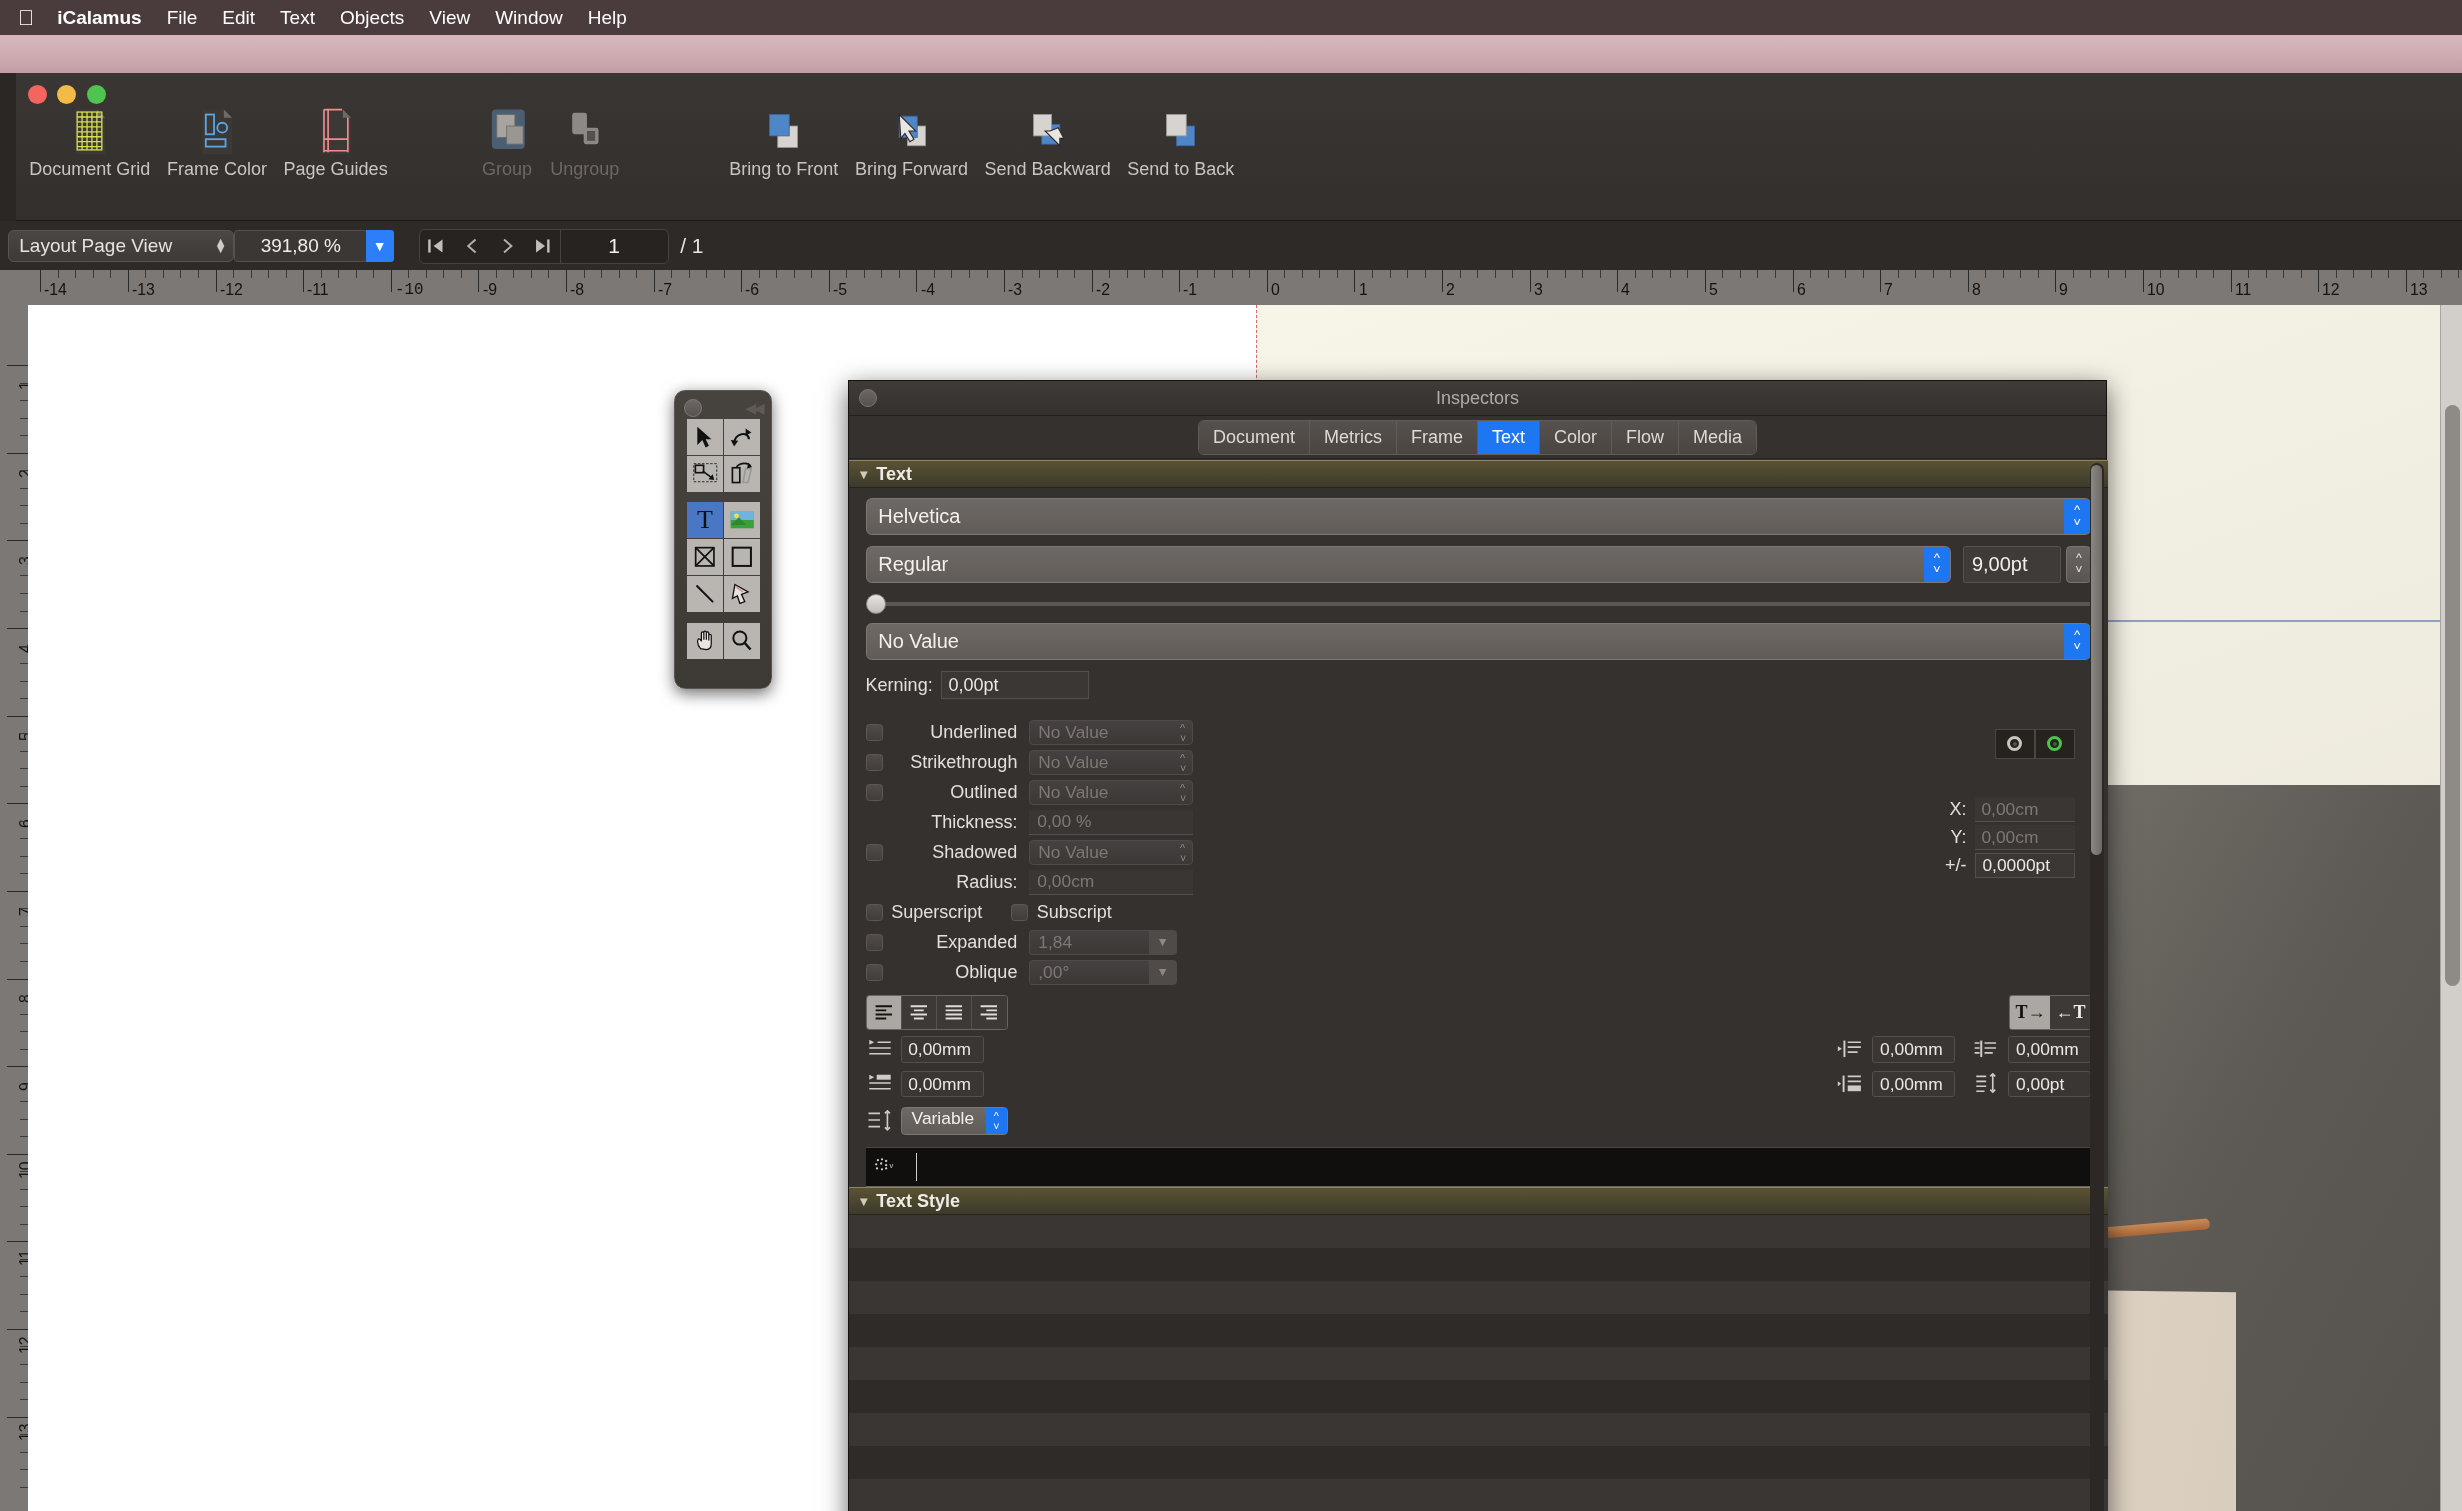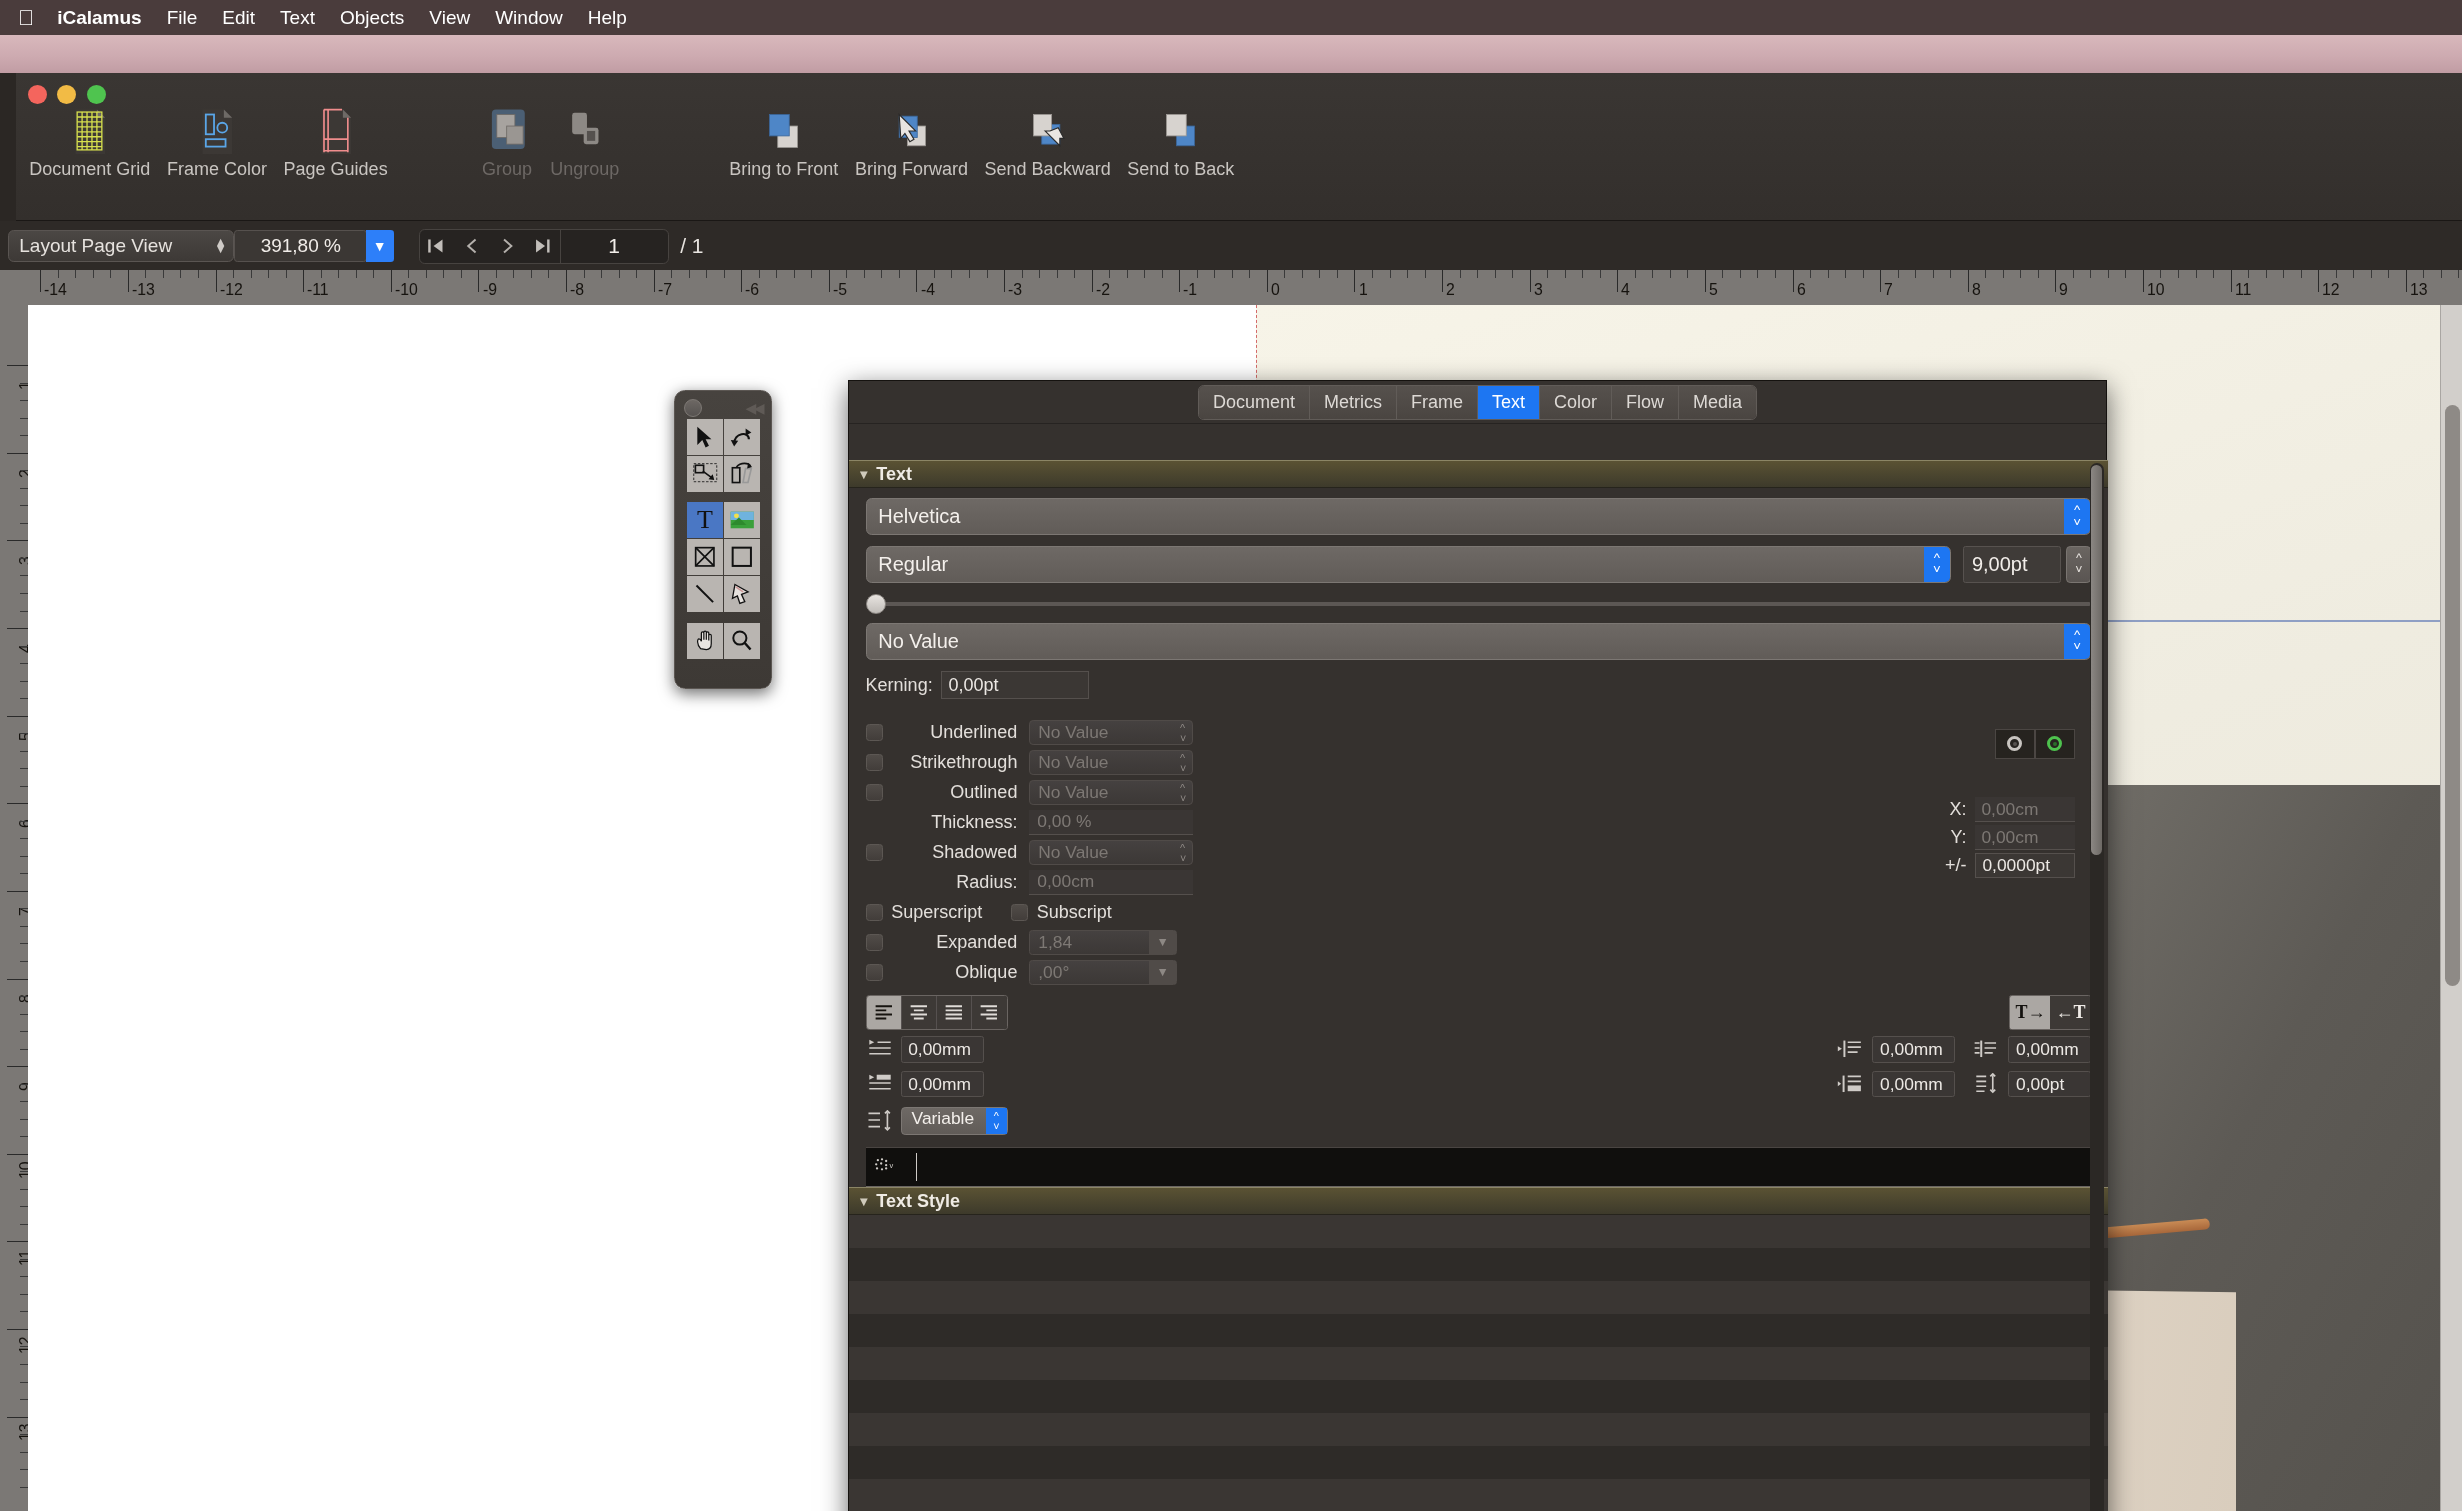--- a/index.html
+++ b/index.html
@@ -634,21 +634,21 @@
       <div class="rtick" style="left: 251px; top: 0px; width: 0.8px; height: 7.5px; background: rgb(58, 58, 58);"></div>
       <div class="rtick" style="left: 268px; top: 0px; width: 0.8px; height: 7.5px; background: rgb(58, 58, 58);"></div>
       <div class="rtick" style="left: 286px; top: 0px; width: 0.8px; height: 7.5px; background: rgb(58, 58, 58);"></div>
       <div class="rtick" style="left: 303px; top: 0px; width: 0.8px; height: 21.6px;"></div>
       <div class="rlabel" style="left: 307px; top: 10.8px;">-11</div>
       <div class="rtick" style="left: 321px; top: 0px; width: 0.8px; height: 7.5px; background: rgb(58, 58, 58);"></div>
       <div class="rtick" style="left: 338px; top: 0px; width: 0.8px; height: 7.5px; background: rgb(58, 58, 58);"></div>
       <div class="rtick" style="left: 356px; top: 0px; width: 0.8px; height: 7.5px; background: rgb(58, 58, 58);"></div>
       <div class="rtick" style="left: 373px; top: 0px; width: 0.8px; height: 7.5px; background: rgb(58, 58, 58);"></div>
       <div class="rtick" style="left: 391px; top: 0px; width: 0.8px; height: 21.6px;"></div>
-      <div class="rlabel" style="left: 395px; top: 10.8px;">-10</div>
+      <div class="rlabel" style="left: 395px; top: 10.8px; font-family: Liberation Mono, monospace;">-10</div>
       <div class="rtick" style="left: 408px; top: 0px; width: 0.8px; height: 7.5px; background: rgb(58, 58, 58);"></div>
       <div class="rtick" style="left: 426px; top: 0px; width: 0.8px; height: 7.5px; background: rgb(58, 58, 58);"></div>
       <div class="rtick" style="left: 443px; top: 0px; width: 0.8px; height: 7.5px; background: rgb(58, 58, 58);"></div>
       <div class="rtick" style="left: 461px; top: 0px; width: 0.8px; height: 7.5px; background: rgb(58, 58, 58);"></div>
       <div class="rtick" style="left: 478px; top: 0px; width: 0.8px; height: 21.6px;"></div>
       <div class="rlabel" style="left: 483px; top: 10.8px;">-9</div>
       <div class="rtick" style="left: 496px; top: 0px; width: 0.8px; height: 7.5px; background: rgb(58, 58, 58);"></div>
       <div class="rtick" style="left: 513px; top: 0px; width: 0.8px; height: 7.5px; background: rgb(58, 58, 58);"></div>
       <div class="rtick" style="left: 531px; top: 0px; width: 0.8px; height: 7.5px; background: rgb(58, 58, 58);"></div>
       <div class="rtick" style="left: 548px; top: 0px; width: 0.8px; height: 7.5px; background: rgb(58, 58, 58);"></div>
@@ -973,20 +973,24 @@
         <svg width="23" height="23" viewBox="0 0 28 28">
             <circle cx="12" cy="11" r="8" fill="none" stroke="#111" stroke-width="2.4"></circle>
             <path d="M18 17 L25 25" stroke="#111" stroke-width="3"></path>
           </svg>
       </div>
     </div>
   </div>
 
   <div id="inspectors">
 
+    <div id="insp-title">
+      <div id="insp-close"></div>
+      <span class="t">Inspectors</span>
+    </div>
 
     <div id="insp-tabbar">
       <div class="tabs">
         <div class="tab">Document</div>
         <div class="tab">Metrics</div>
         <div class="tab">Frame</div>
         <div class="tab active">Text</div>
         <div class="tab">Color</div>
         <div class="tab">Flow</div>
         <div class="tab">Media</div>

